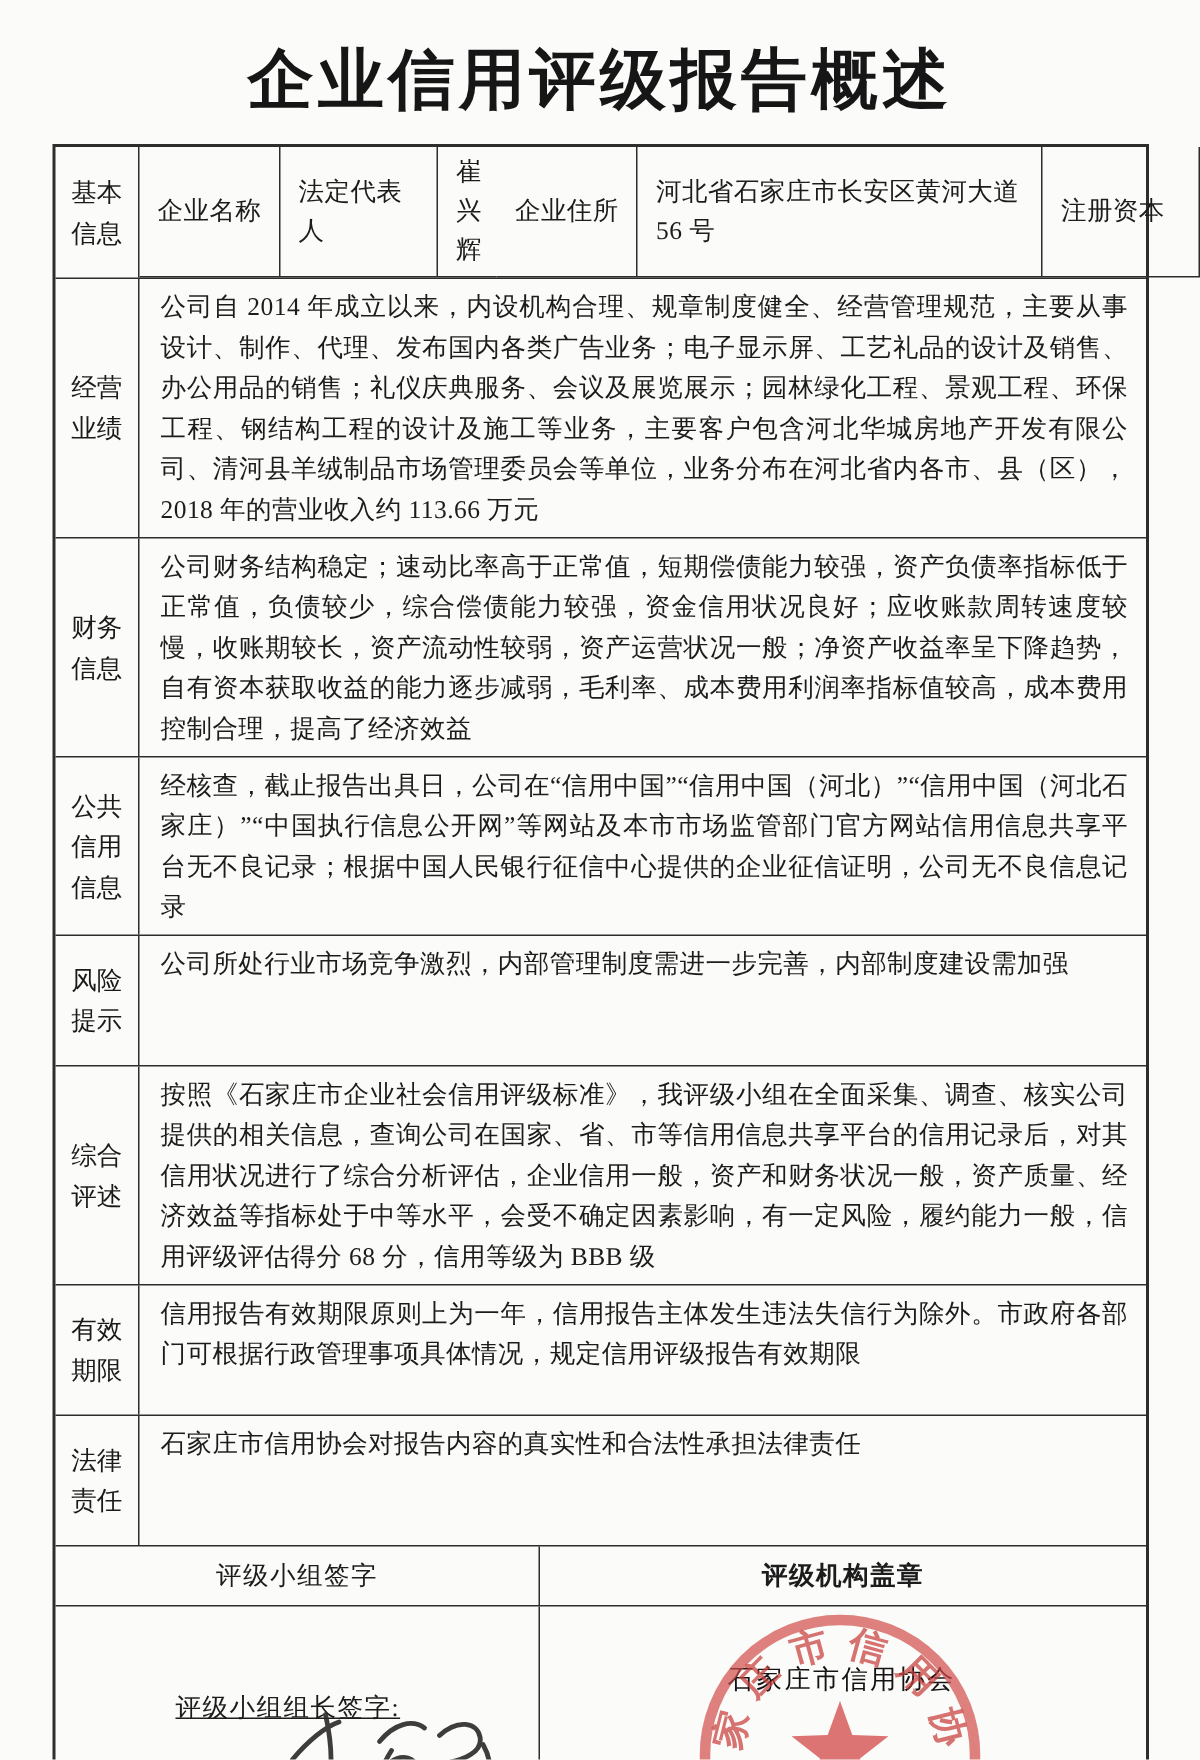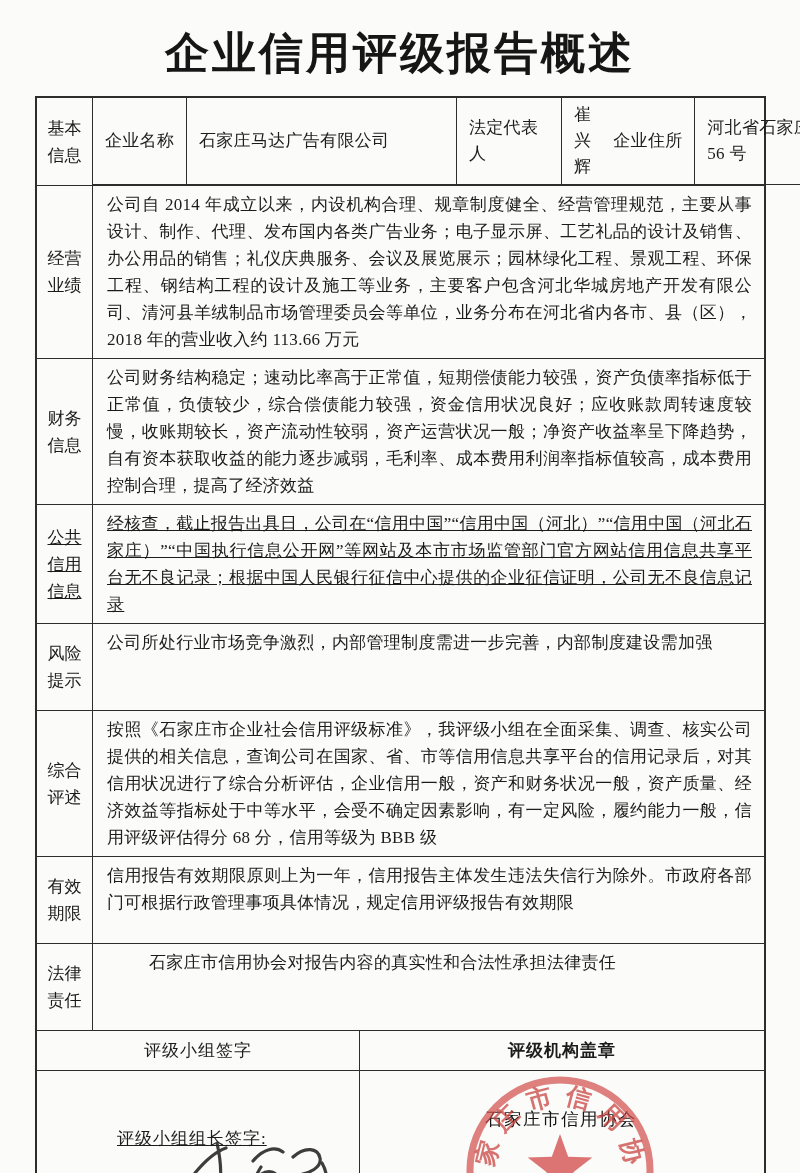--- a/index.html
+++ b/index.html
@@ -69,25 +69,25 @@
   }
   .content .txt{
     width:100%;
     font-size:17px;
     line-height:27px;
     text-align:justify;
     letter-spacing:.3px;
   }
   .s-jingying{min-height:160px;}
   .s-caiwu{min-height:136px;}
-  .s-gonggong{min-height:101px;text-decoration:underline;}
+  .s-gonggong{min-height:101px;}
   .s-fengxian{min-height:50px;}
   .s-zonghe{min-height:135px;}
   .s-youxiao{min-height:51px;}
-  .s-falv{min-height:50px;gap:42px;}
+  .s-falv{min-height:50px;}
   .sig-header{min-height:40px;}
   .sig-header .hcell{
     display:flex;align-items:center;justify-content:center;
     font-size:17px;letter-spacing:1px;
     box-sizing:border-box;
   }
   .sig-hleft{width:323px;flex:0 0 323px;border-right:1.5px solid #2d2d2d;}
   .sig-hright{flex:1;font-weight:bold;}
   .sig-body{min-height:192px;border-bottom:none;}
   .sig-left{
@@ -122,21 +122,20 @@
 
   <h1 class="title">企业信用评级报告概述</h1>
 
   <div class="table">
 
     <div class="trow">
       <div class="side-label">基本信息</div>
       <div class="bi-rows">
         <div class="bi-row r1">
           <div class="bi-cell bi-label">企业名称</div>
-          <div class="bi-cell bi-value1">石家庄马达广告有限公司</div>
           <div class="bi-cell bi-label2">法定代表人</div>
           <div class="bi-cell bi-value2">崔兴辉</div>
         </div>
         <div class="bi-row r2">
           <div class="bi-cell bi-label">企业住所</div>
           <div class="bi-cell bi-value1">河北省石家庄市长安区黄河大道 56 号</div>
           <div class="bi-cell bi-label2">注册资本</div>
           <div class="bi-cell bi-value2">100 万元</div>
         </div>
         <div class="bi-row r3">

